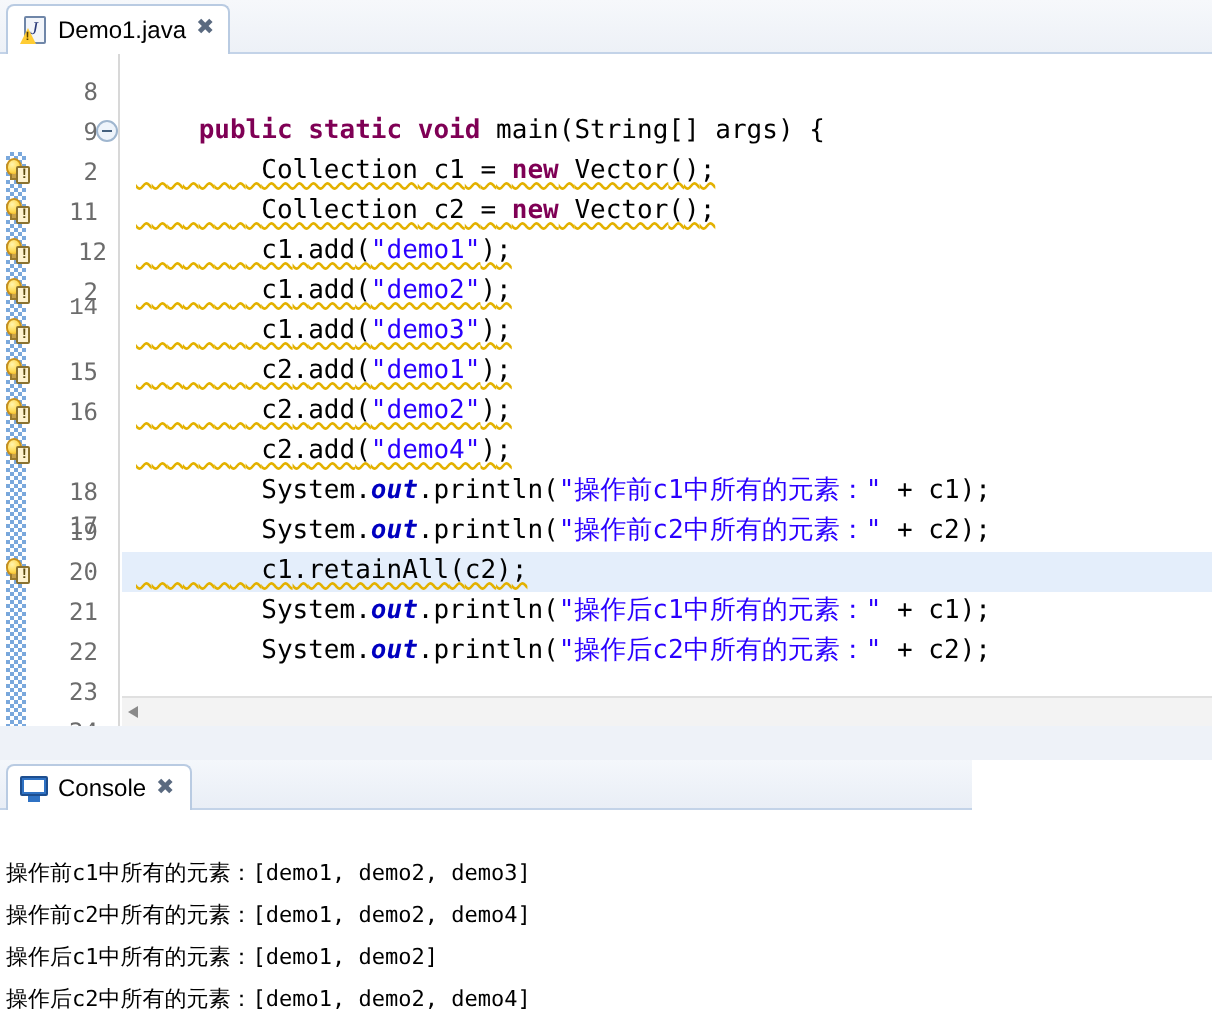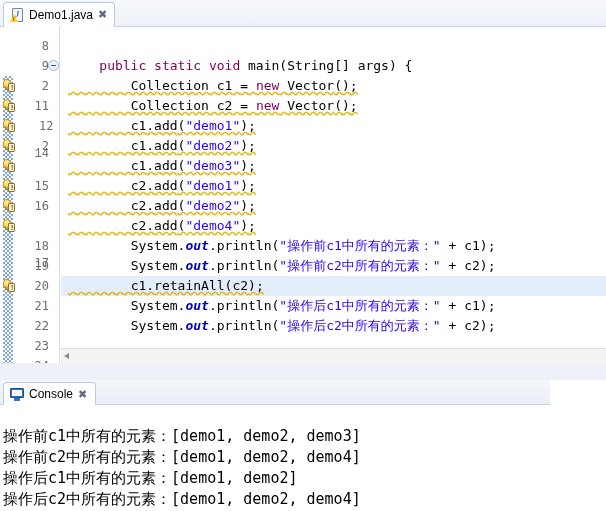--- a/index.html
+++ b/index.html
@@ -108,21 +108,21 @@
 
   .code {
     position: absolute; left: 61px; top: 0; right: 0; height: 336px;
     font-family: "DejaVu Sans Mono", monospace; font-size: 13px;
   }
   .cline {
     position: absolute; left: 0; right: 0; height: 20px; line-height: 20px;
     white-space: pre; padding-left: 7px;
   }
   .cline.current { background: #e4eefb; }
-  .kw  { color: #7f0055; font-weight: normal; }
+  .kw  { color: #7f0055; font-weight: bold; }
   .str { color: #2a00ff; }
   .pln { color: #000000; }
   .fld { color: #0000c0; font-style: italic; font-weight: bold; }
   .warnu {
     text-decoration: underline wavy #e3b100;
     text-decoration-skip-ink: none;
   }
 
   
   .h-scroll {
@@ -140,21 +140,21 @@
     position: absolute; left: 0; top: 363px; width: 606px; height: 17px;
     background: #eef2f8;
   }
 
   
   .console-view {
     position: absolute; left: 0; top: 380px; width: 606px; height: 131px;
     background: #ffffff;
   }
   .console-tabbar {
-    position: absolute; left: 0; top: 0; width: 550px; height: 25px;
+    position: absolute; left: 0; top: 0; width: 486px; height: 25px;
     background: linear-gradient(to bottom, #f4f7fb 0%, #e9eef6 100%);
     border-bottom: 1px solid #c3d3e8;
   }
   .ctab {
     position: absolute; left: 3px; top: 2px; height: 23px;
     display: flex; align-items: center; gap: 5px; padding: 0 8px 0 6px;
     background: #ffffff; border: 1px solid #b9cbe2; border-bottom: none;
     border-radius: 4px 4px 0 0;
   }
   .console-icon { position: relative; width: 14px; height: 13px; flex: 0 0 auto; }
@@ -176,21 +176,21 @@
   .status-line {
     position: absolute; left: 0; top: 26px; width: 606px; height: 18px;
     font-size: 12px; color: #000; white-space: nowrap;
     padding-left: 3px; line-height: 18px;
     border-bottom: 1px solid #e6e6e6;
     overflow: hidden;
   }
   .console-out {
     position: absolute; left: 0; top: 46px; width: 606px; bottom: 0;
     padding-left: 3px;
-    font-family: "DejaVu Sans Mono", monospace; font-size: 15px; color: #000;
+    font-family: "DejaVu Sans Mono", monospace; font-size: 11px; color: #000;
   }
   .oline { height: 21px; line-height: 21px; white-space: pre; }
 </style>
 </head>
 <body>
 
 <div id="app">
 
   <div class="tabbar">
     <div class="tab">

